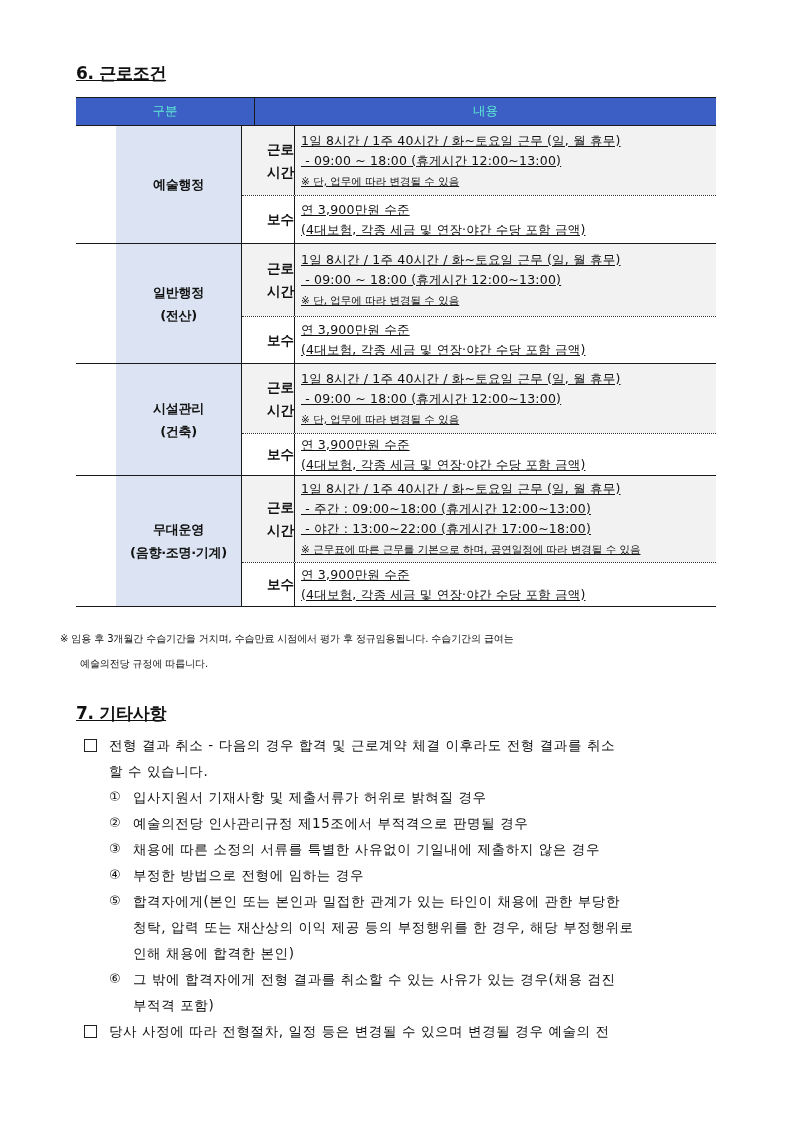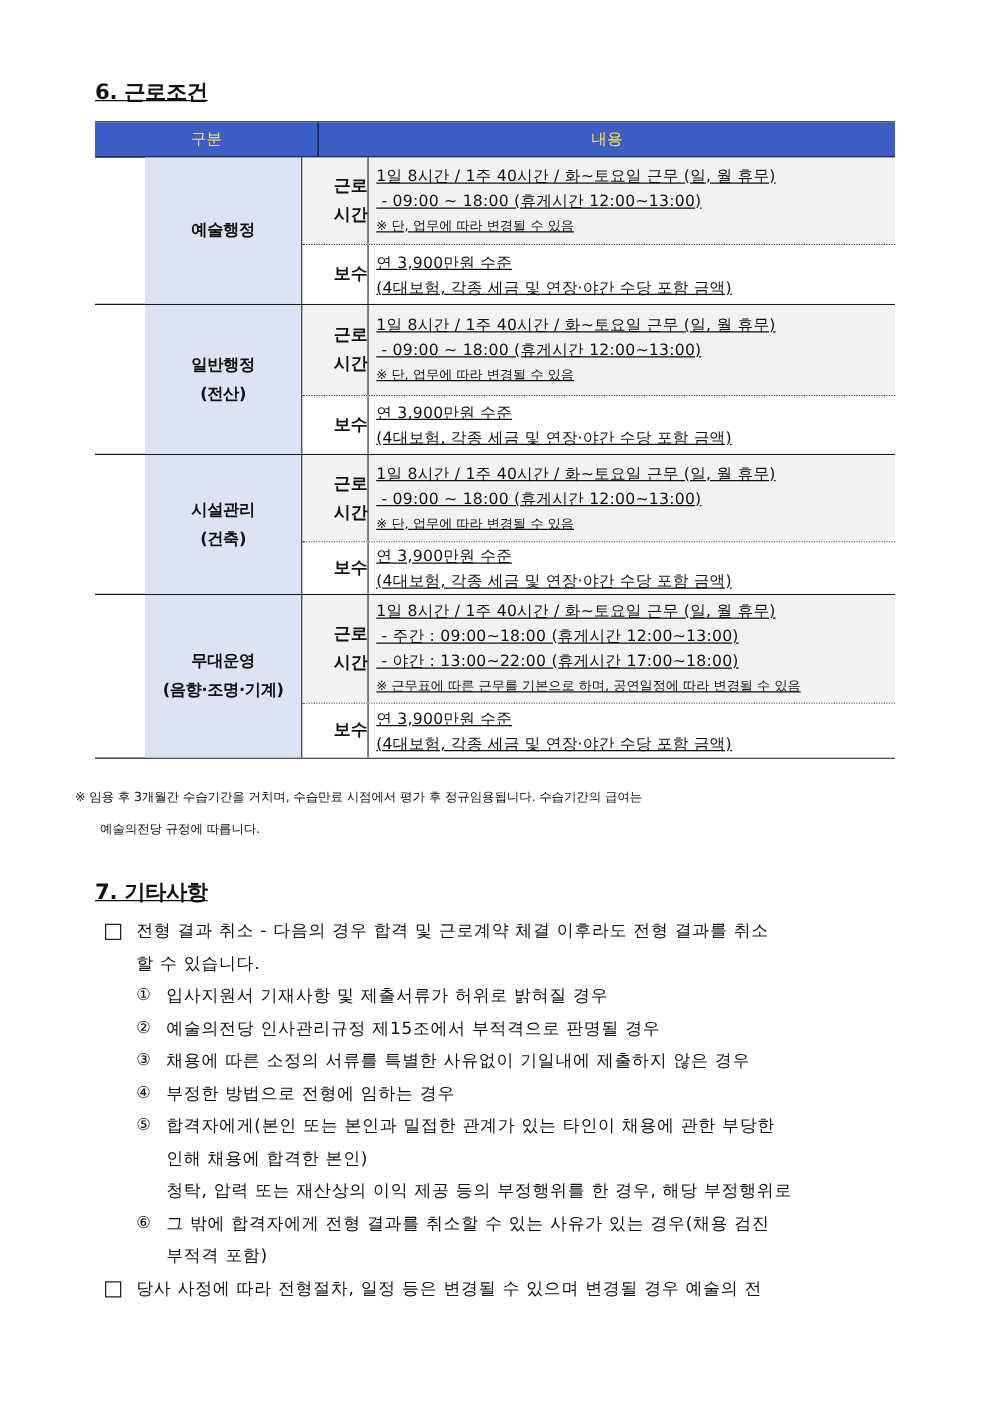--- a/index.html
+++ b/index.html
@@ -26,21 +26,21 @@
     position: absolute;
     left: 76px; top: 97px;
     width: 640px;
     border-top: 1.5px solid #1a1a1a;
     border-bottom: 1.5px solid #1a1a1a;
   }
   .thead {
     display: flex;
     height: 28px;
     background: #3b5fc5;
-    color: #fde047;
+    color: #5eead4;
     font-size: 12.5px;
     border-bottom: 1.5px solid #1a1a1a;
   }
   .thead .h1 { width: 179px; display:flex; align-items:center; justify-content:center; border-right: 1px solid #1a1a1a; }
   .thead .h2 { flex: 1; display:flex; align-items:center; justify-content:center; }
 
   .group {
     display: flex;
     border-bottom: 1.2px solid #1a1a1a;
   }
@@ -264,22 +264,22 @@
     <span class="subtext">채용에 따른 소정의 서류를 특별한 사유없이 기일내에 제출하지 않은 경우</span>
   </div>
   <div class="sub-item">
     <span class="num">④</span>
     <span class="subtext">부정한 방법으로 전형에 임하는 경우</span>
   </div>
   <div class="sub-item">
     <span class="num">⑤</span>
     <span class="subtext">합격자에게(본인 또는 본인과 밀접한 관계가 있는 타인이 채용에 관한 부당한</span>
   </div>
+  <div class="subcont">청탁, 압력 또는 재산상의 이익 제공 등의 부정행위를 한 경우, 해당 부정행위로</div>
   <div class="subcont">인해 채용에 합격한 본인)</div>
-  <div class="subcont">청탁, 압력 또는 재산상의 이익 제공 등의 부정행위를 한 경우, 해당 부정행위로</div>
   <div class="sub-item">
     <span class="num">⑥</span>
     <span class="subtext">그 밖에 합격자에게 전형 결과를 취소할 수 있는 사유가 있는 경우(채용 검진</span>
   </div>
   <div class="subcont">부적격 포함)</div>
 
   <div class="item">
     <span class="box"></span>
     <span>당사 사정에 따라 전형절차, 일정 등은 변경될 수 있으며 변경될 경우 예술의 전</span>
   </div>

